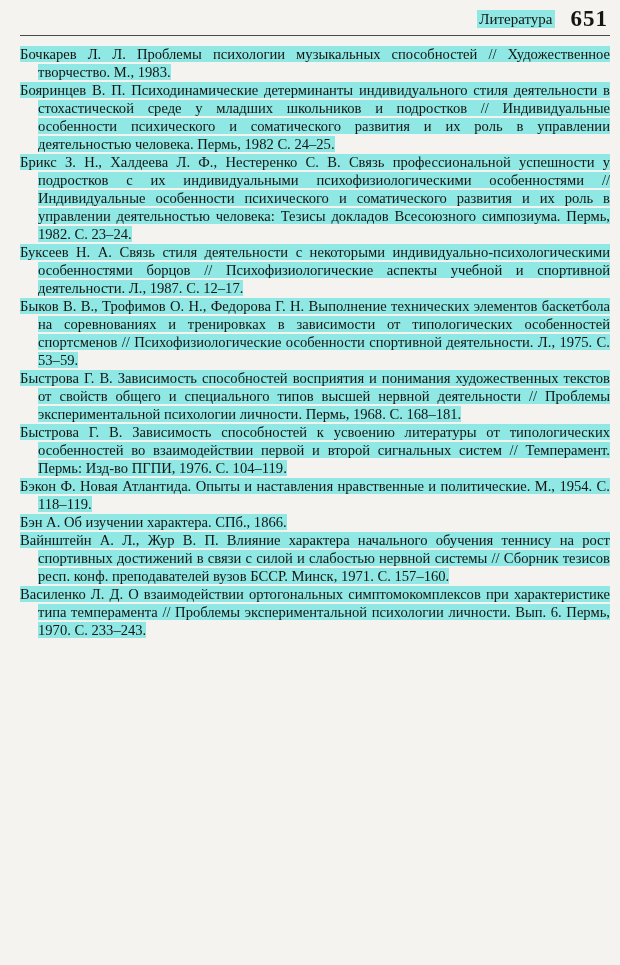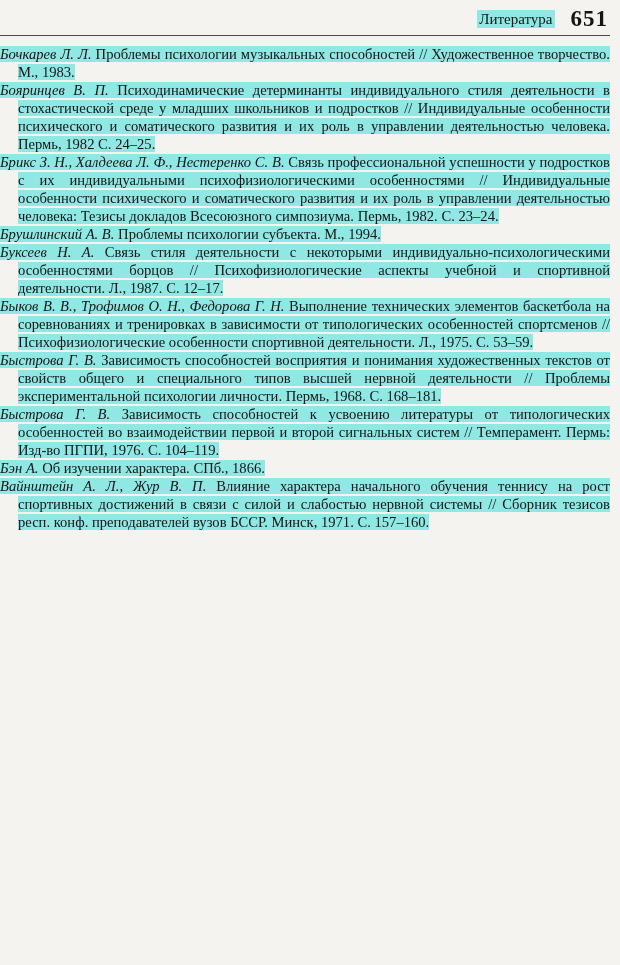--- a/index.html
+++ b/index.html
@@ -4,21 +4,21 @@
 <style>
   html, body { margin: 0; padding: 0; }
   body {
     width: 620px;
     height: 965px;
     background: #f4f3ef;
     font-family: "Liberation Serif", "DejaVu Serif", serif;
     color: #151515;
     overflow: hidden;
   }
-  .page { padding: 6px 10px 0 0; box-sizing: border-box; width: 620px; height: 965px; }
+  .page { padding: 6px 10px 0 20px; box-sizing: border-box; width: 620px; height: 965px; }
   .header { text-align: right; padding-right: 2px; }
   .header-title {
     font-size: 15px;
     background: var(--hl);
     padding: 1px 2px;
     vertical-align: 2px;
   }
   .page-num {
     font-weight: bold;
     font-size: 23px;
@@ -33,38 +33,39 @@
   .bib { }
   .entry {
     margin: 0;
     padding-left: 18px;
     text-indent: -18px;
     text-align: justify;
     font-size: 14.6px;
     line-height: 18px;
   }
   .hl { background: var(--hl); box-decoration-break: clone; }
-  .author { font-style: italic; }
+  .author { }
 </style>
 </head>
 <body>
 
 <div class="page">
 
   <div class="header">
     <span class="header-title">Литература</span><span class="page-num">651</span>
   </div>
   <hr class="rule">
 
   <div class="bib">
     <p class="entry"><span class="hl"><span class="author">Бочкарев Л. Л.</span> <span>Проблемы психологии музыкальных способностей // Художественное творчество. М., 1983.</span></span></p>
     <p class="entry"><span class="hl"><span class="author">Бояринцев В. П.</span> <span>Психодинамические детерминанты индивидуального стиля деятельности в стохастической среде у младших школьников и подростков // Индивидуальные особенности психического и соматического развития и их роль в управлении деятельностью человека. Пермь, 1982 С. 24–25.</span></span></p>
     <p class="entry"><span class="hl"><span class="author">Брикс З. Н., Халдеева Л. Ф., Нестеренко С. В.</span> <span>Связь профессиональной успешности у подростков с их индивидуальными психофизиологическими особенностями // Индивидуальные особенности психического и соматического развития и их роль в управлении деятельностью человека: Тезисы докладов Всесоюзного симпозиума. Пермь, 1982. С. 23–24.</span></span></p>
-    <p class="entry"><span class="hl"><span class="author">Брушлинский А. В.</span> <span>Проблемы психологии субъекта. М., 1994.</span></span></p>
     <p class="entry"><span class="hl"><span class="author">Буксеев Н. А.</span> <span>Связь стиля деятельности с некоторыми индивидуально-психологическими особенностями борцов // Психофизиологические аспекты учебной и спортивной деятельности. Л., 1987. С. 12–17.</span></span></p>
     <p class="entry"><span class="hl"><span class="author">Быков В. В., Трофимов О. Н., Федорова Г. Н.</span> <span>Выполнение технических элементов баскетбола на соревнованиях и тренировках в зависимости от типологических особенностей спортсменов // Психофизиологические особенности спортивной деятельности. Л., 1975. С. 53–59.</span></span></p>
     <p class="entry"><span class="hl"><span class="author">Быстрова Г. В.</span> <span>Зависимость способностей восприятия и понимания художественных текстов от свойств общего и специального типов высшей нервной деятельности // Проблемы экспериментальной психологии личности. Пермь, 1968. С. 168–181.</span></span></p>
     <p class="entry"><span class="hl"><span class="author">Быстрова Г. В.</span> <span>Зависимость способностей к усвоению литературы от типологических особенностей во взаимодействии первой и второй сигнальных систем // Темперамент. Пермь: Изд-во ПГПИ, 1976. С. 104–119.</span></span></p>
+    <p class="entry"><span class="hl"><span class="author">Бэкон Ф.</span> <span>Новая Атлантида. Опыты и наставления нравственные и политические. М., 1954. С. 118–119.</span></span></p>
     <p class="entry"><span class="hl"><span class="author">Бэн А.</span> <span>Об изучении характера. СПб., 1866.</span></span></p>
     <p class="entry"><span class="hl"><span class="author">Вайнштейн А. Л., Жур В. П.</span> <span>Влияние характера начального обучения теннису на рост спортивных достижений в связи с силой и слабостью нервной системы // Сборник тезисов респ. конф. преподавателей вузов БССР. Минск, 1971. С. 157–160.</span></span></p>
+    <p class="entry"><span class="hl"><span class="author">Василенко Л. Д.</span> <span>О взаимодействии ортогональных симптомокомплексов при характеристике типа темперамента // Проблемы экспериментальной психологии личности. Вып. 6. Пермь, 1970. С. 233–243.</span></span></p>
   </div>
 
 </div>
 
 </body></html>

